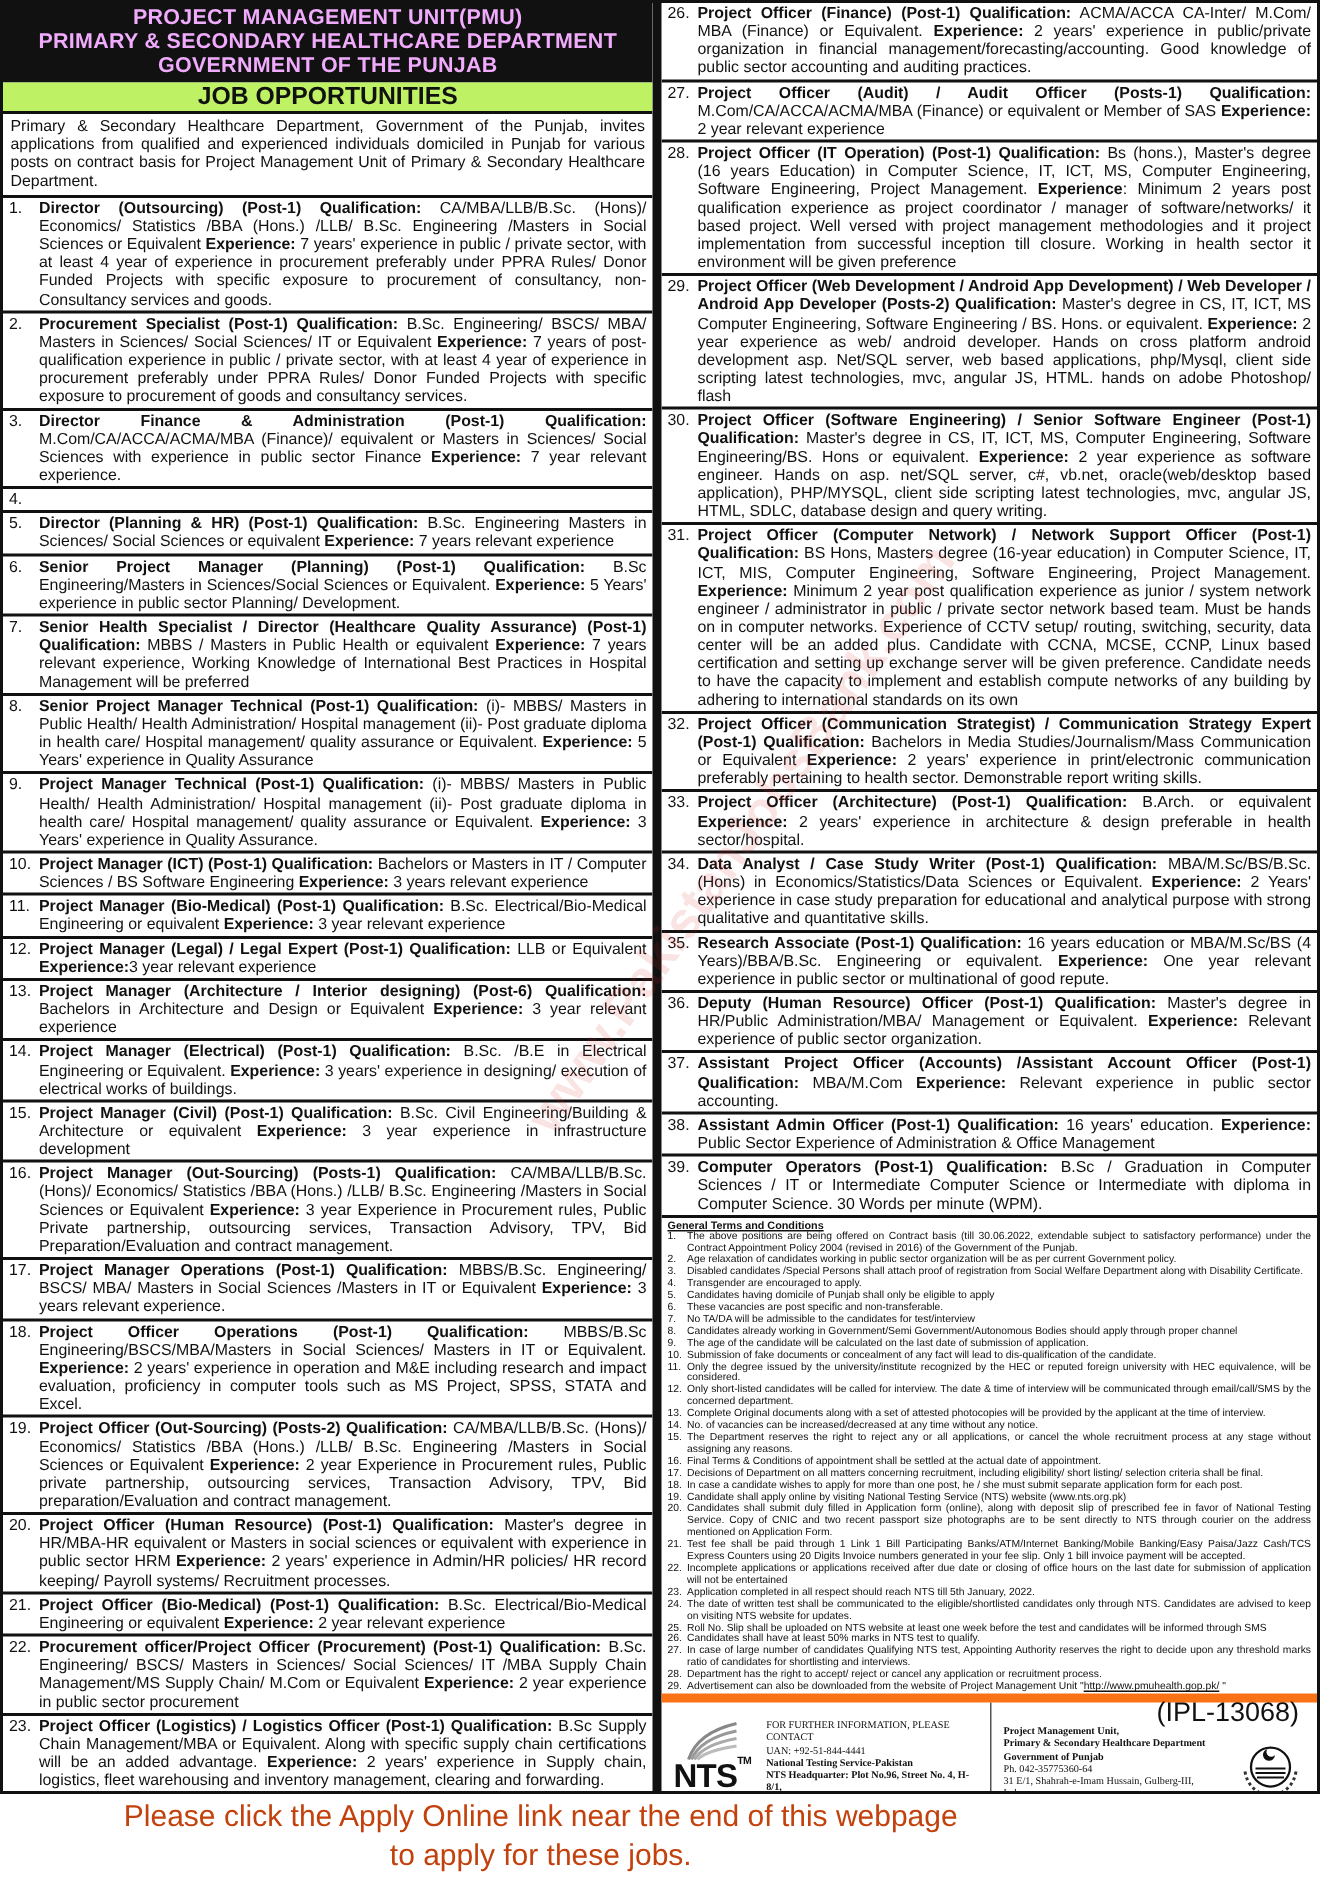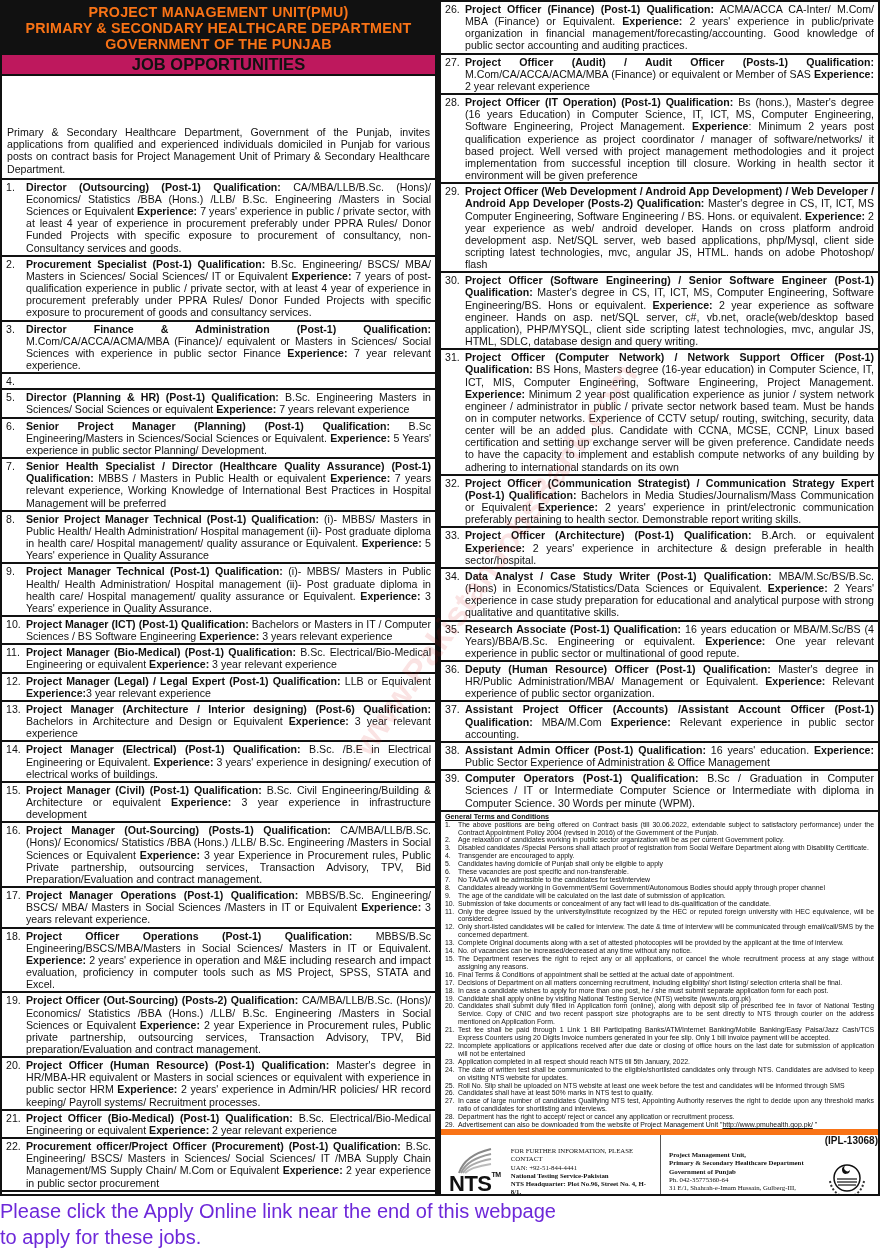--- a/index.html
+++ b/index.html
@@ -4,24 +4,24 @@
 <style>
   * { box-sizing: border-box; margin: 0; padding: 0; }
   html, body { width: 880px; height: 1258px; background: #ffffff; overflow: hidden; }
   body { font-family: "Liberation Sans", sans-serif; color: #111; position: relative; }
 
   .ad { position: absolute; left: 0; top: 0; width: 880px; height: 1196px; display: flex; }
   .col { border: 2px solid #111; height: 1196px; overflow: hidden; display: flex; flex-direction: column; }
   .col-left { width: 438px; border-right-width: 3px; }
   .col-right { width: 442px; border-left-width: 3px; margin-left: 0; }
 
-  .header-block { background: #111; color: #f97316; text-align: center; padding: 2px 0 3px; }
+  .header-block { background: #111; color: #f0abfc; text-align: center; padding: 2px 0 3px; }
   .header-block div { font-weight: bold; font-size: 14.3px; line-height: 16px; letter-spacing: 0.2px; }
-  .jobs-title { text-align: center; font-weight: bold; font-size: 16.5px; line-height: 19px; border-bottom: 2px solid #111; background: #be185d; }
-  .intro { font-size: 10.6px; line-height: 12.2px; padding: 2px 5px 3px 5px; text-align: justify; border-bottom: 2px solid #111; margin-top: 48px; }
+  .jobs-title { text-align: center; font-weight: bold; font-size: 16.5px; line-height: 19px; border-bottom: 2px solid #111; background: #bef264; }
+  .intro { font-size: 10.6px; line-height: 12.2px; padding: 2px 5px 3px 5px; text-align: justify; border-bottom: 2px solid #111; }
 
   .job { display: flex; font-size: 10.6px; line-height: 12.15px; padding: 1px 4px 1px 4px; border-bottom: 2px solid #111; text-align: justify; }
   .job .num { width: 20px; flex: 0 0 20px; }
   .job .body { flex: 1; }
   .job b { font-weight: bold; }
 
   .terms { padding: 1px 4px 0 4px; font-size: 6.9px; line-height: 7.9px; border-bottom: 6px solid #f97316; }
   .terms-title { font-weight: bold; text-decoration: underline; font-size: 7.2px; }
   .term { display: flex; }
   .term .tn { width: 13px; flex: 0 0 13px; }
@@ -32,26 +32,26 @@
   .nts { width: 220px; display: flex; padding: 6px 4px 2px 6px; border-right: 1px solid #555; position: relative; }
   .nts-logo { width: 62px; position: relative; }
   .nts-arcs { position: absolute; left: 8px; top: 6px; width: 40px; height: 28px; }
   .nts-text { position: absolute; left: 2px; top: 30px; font-family: "Liberation Sans", sans-serif; font-weight: 900; font-size: 22px; letter-spacing: -0.5px; color: #111; }
   .nts-tm { font-size: 7px; vertical-align: top; }
   .nts-city { position: absolute; left: 2px; top: 55px; font-family: "Liberation Serif", serif; font-size: 6.5px; font-weight: bold; }
   .nts-info { font-family: "Liberation Serif", serif; font-size: 6.8px; line-height: 8.3px; padding-left: 2px; padding-top: 6px; }
   .nts-info b { font-weight: bold; }
   .pmu { flex: 1; padding: 4px 4px 2px 8px; position: relative; font-family: "Liberation Serif", serif; font-size: 6.8px; line-height: 8.3px; }
   .pmu .pmu-lines { padding-top: 12px; }
-  .ipl { position: absolute; right: 0; top: 2px; font-family: "Liberation Sans", sans-serif; font-weight: bold; font-size: 10px; }
+  .ipl { position: absolute; right: 12px; top: 2px; font-family: "Liberation Sans", sans-serif; font-weight: normal; font-size: 18px; }
   .seal { position: absolute; right: 10px; top: 22px; width: 42px; height: 42px; }
 
   .watermark { position: absolute; left: 260px; top: 540px; transform: rotate(-55deg); color: rgba(220,40,40,0.13); font-size: 34px; font-weight: bold; white-space: nowrap; pointer-events: none; }
 
-  .cta { position: absolute; left: 0; top: 1198px; width: 721px; color: #6d28d9; font-size: 20px; line-height: 26px; }
+  .cta { position: absolute; left: 0; top: 1198px; width: 721px; text-align: center; color: #c2410c; font-size: 20px; line-height: 26px; }
 </style>
 </head>
 <body>
 
 <div class="ad">
 
   <div class="col col-left">
     <div class="header-block">
       <div>PROJECT MANAGEMENT UNIT(PMU)</div>
       <div>PRIMARY &amp; SECONDARY HEALTHCARE DEPARTMENT</div>

